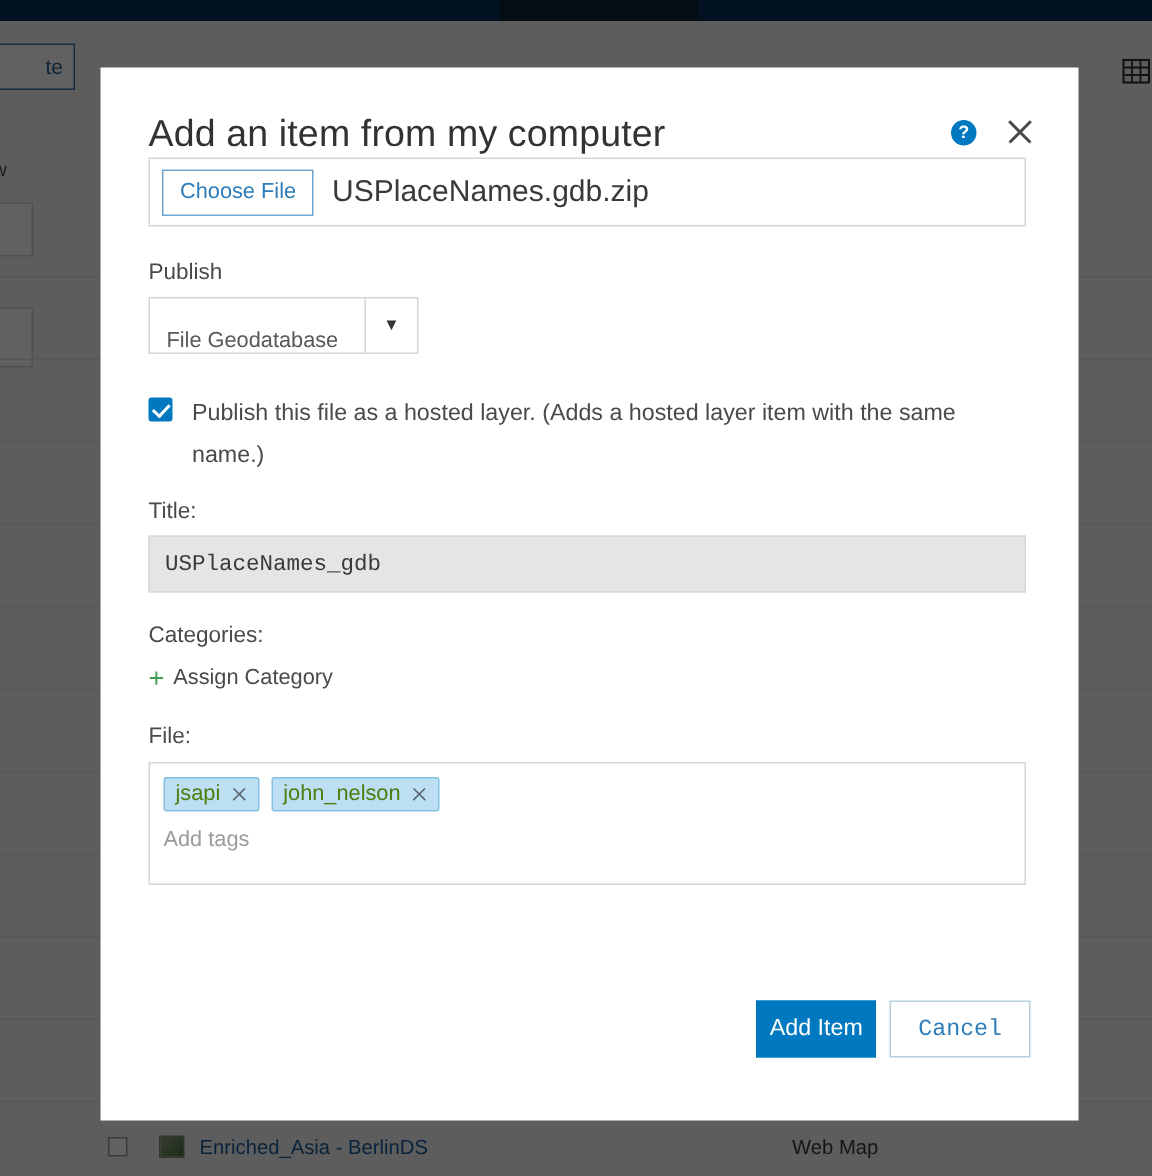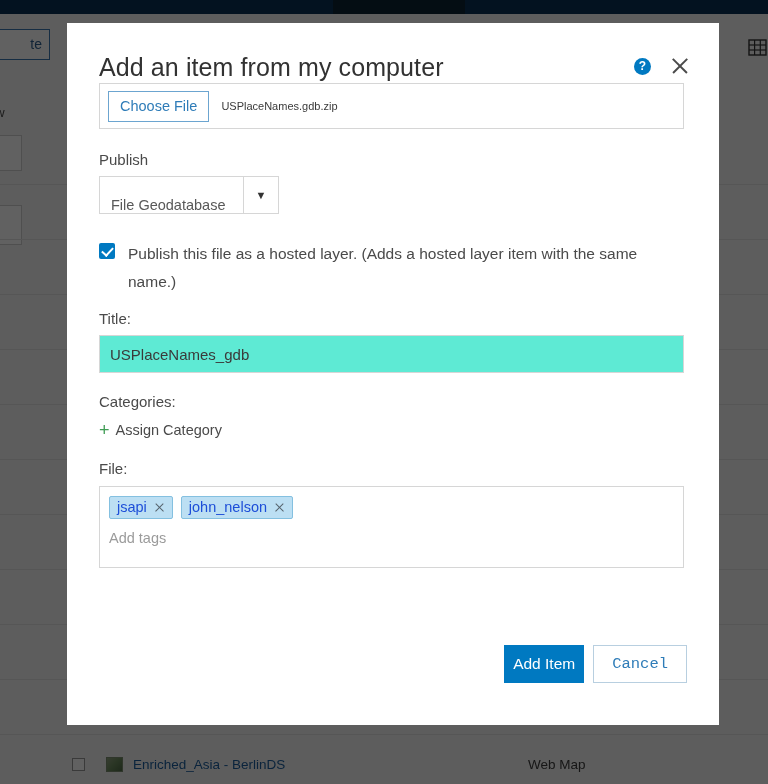--- a/index.html
+++ b/index.html
@@ -129,21 +129,21 @@
   .dim {
     position: absolute;
     inset: 0;
     background: rgba(0,0,0,0.62);
   }
 
   
   .modal {
     position: absolute;
     left: 67px;
-    top: 23px;
+    top: 45px;
     width: 652px;
     height: 702px;
     background: #ffffff;
     overflow: hidden;
   }
 
   .modal-inner {
     padding: 28px 32px 0 32px;
     position: relative;
     height: 100%;
@@ -210,21 +210,21 @@
   .choose-file-btn {
     border: 1px solid #6ca5d0;
     color: #2e7cb8;
     background: #fff;
     font-size: 14.5px;
     padding: 6px 11px;
     line-height: 17px;
     cursor: pointer;
   }
   .file-name {
-    font-size: 11px;
+    font-size: 20px;
     color: #3a3a3a;
     margin-left: 12px;
     text-align: right;
   }
 
   .contents-label {
     font-size: 15px;
     color: #4a4a4a;
     margin-top: 22px;
     margin-bottom: 8px;
@@ -283,26 +283,26 @@
     margin-left: 13px;
     font-size: 15.5px;
     color: #4a4a4a;
     line-height: 28px;
   }
 
   .text-input {
     width: 585px;
     height: 38px;
     border: 1px solid #d6d6d6;
-    background: #5eead4;
+    background: #e5e5e5;
     font-size: 15px;
     color: #3a3a3a;
     padding-left: 10px;
     line-height: 36px;
-    font-family: Liberation Sans, sans-serif;
+    font-family: Liberation Mono, monospace;
   }
 
   .assign-category {
     display: flex;
     align-items: center;
     margin-top: 2px;
     cursor: pointer;
     font-size: 14.5px;
     color: #4a4a4a;
   }
@@ -323,21 +323,21 @@
   .tag-chips {
     display: flex;
     gap: 8px;
   }
   .tag-chip {
     background: #bcdff3;
     border: 1px solid #84c0e0;
     border-radius: 2px;
     padding: 2px 7px 3px 7px;
     font-size: 14.5px;
-    color: #1d4ed8;
+    color: #4d7c0f;
     display: flex;
     align-items: center;
     gap: 7px;
     cursor: pointer;
   }
   .chip-x {
     position: relative;
     width: 11px; height: 11px;
     flex: 0 0 auto;
   }

